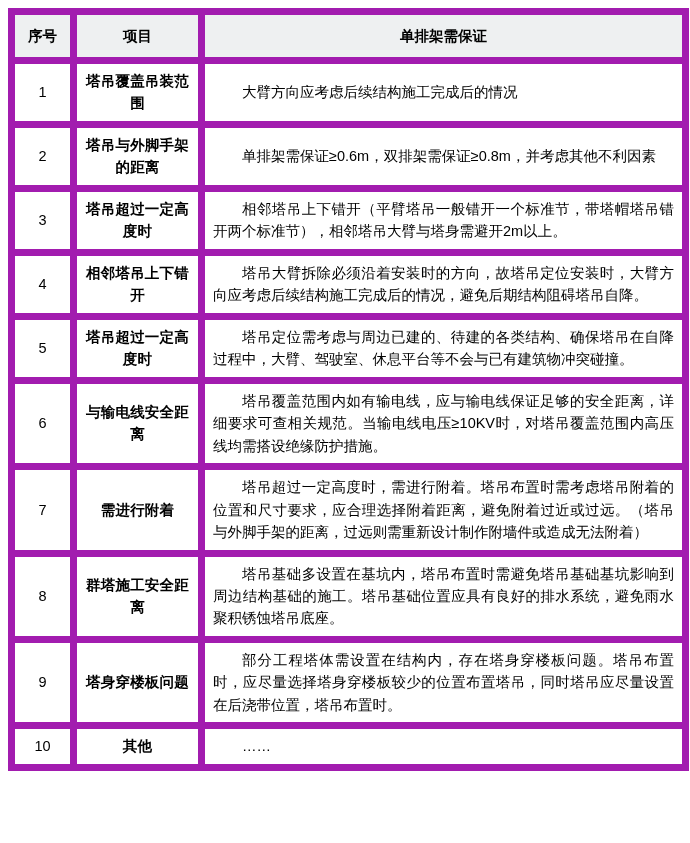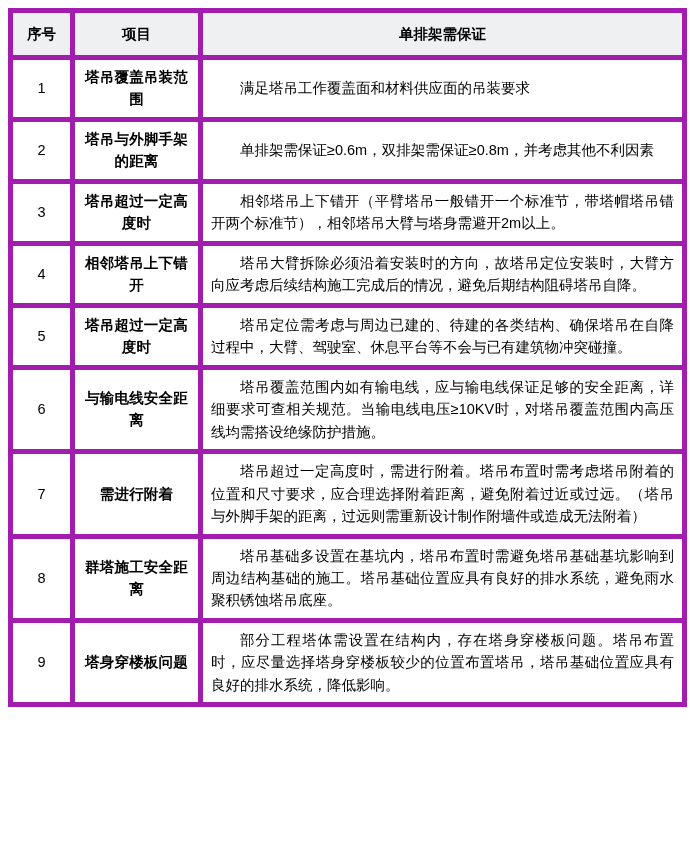--- a/index.html
+++ b/index.html
@@ -21,21 +21,21 @@
     position: relative;
   }
   table.tower-table {
     width: 674px;
     border-collapse: collapse;
     table-layout: fixed;
     border: 1px solid #7a7a7a;
   }
   table.tower-table th,
   table.tower-table td {
-    border: 5px solid #a21caf;
+    border: 7px solid #a21caf;
     vertical-align: middle;
     padding: 6px 8px;
     font-size: 14.5px;
     line-height: 1.55;
   }
   thead th {
     background: #eef0f1;
     text-align: center;
     font-weight: bold;
     font-size: 15px;
@@ -85,21 +85,21 @@
       <tr>
         <th>序号</th>
         <th>项目</th>
         <th>单排架需保证</th>
       </tr>
     </thead>
     <tbody>
       <tr>
         <td class="cell-no">1</td>
         <td class="cell-item">塔吊覆盖吊装范围</td>
-        <td class="cell-principle indented">满足塔吊工作覆盖面和材料供应面的吊装要求</td>
+        <td class="cell-principle indented">大臂方向应考虑后续结构施工完成后的情况</td>
       </tr>
       <tr>
         <td class="cell-no">2</td>
         <td class="cell-item">塔吊与外脚手架的距离</td>
         <td class="cell-principle indented">单排架需保证≥0.6m，双排架需保证≥0.8m，并考虑其他不利因素</td>
       </tr>
       <tr>
         <td class="cell-no">3</td>
         <td class="cell-item">塔吊超过一定高度时</td>
         <td class="cell-principle indented">相邻塔吊上下错开（平臂塔吊一般错开一个标准节，带塔帽塔吊错开两个标准节），相邻塔吊大臂与塔身需避开2m以上。</td>
@@ -125,17 +125,22 @@
         <td class="cell-principle indented">塔吊超过一定高度时，需进行附着。塔吊布置时需考虑塔吊附着的位置和尺寸要求，应合理选择附着距离，避免附着过近或过远。（塔吊与外脚手架的距离，过远则需重新设计制作附墙件或造成无法附着）</td>
       </tr>
       <tr>
         <td class="cell-no">8</td>
         <td class="cell-item">群塔施工安全距离</td>
         <td class="cell-principle indented">塔吊基础多设置在基坑内，塔吊布置时需避免塔吊基础基坑影响到周边结构基础的施工。塔吊基础位置应具有良好的排水系统，避免雨水聚积锈蚀塔吊底座。</td>
       </tr>
       <tr>
         <td class="cell-no">9</td>
         <td class="cell-item">塔身穿楼板问题</td>
-        <td class="cell-principle indented">部分工程塔体需设置在结构内，存在塔身穿楼板问题。塔吊布置时，应尽量选择塔身穿楼板较少的位置布置塔吊，塔吊基础位置应具有良好的排水系统，降低影响。</td>
+        <td class="cell-principle indented">部分工程塔体需设置在结构内，存在塔身穿楼板问题。塔吊布置时，应尽量选择塔身穿楼板较少的位置布置塔吊，同时塔吊应尽量设置在后浇带位置，塔吊布置时。</td>
+      </tr>
+      <tr class="row-last">
+        <td class="cell-no">10</td>
+        <td class="cell-item">其他</td>
+        <td class="cell-principle">……</td>
       </tr>
     </tbody>
   </table>
 </div>
 
 </body></html>

